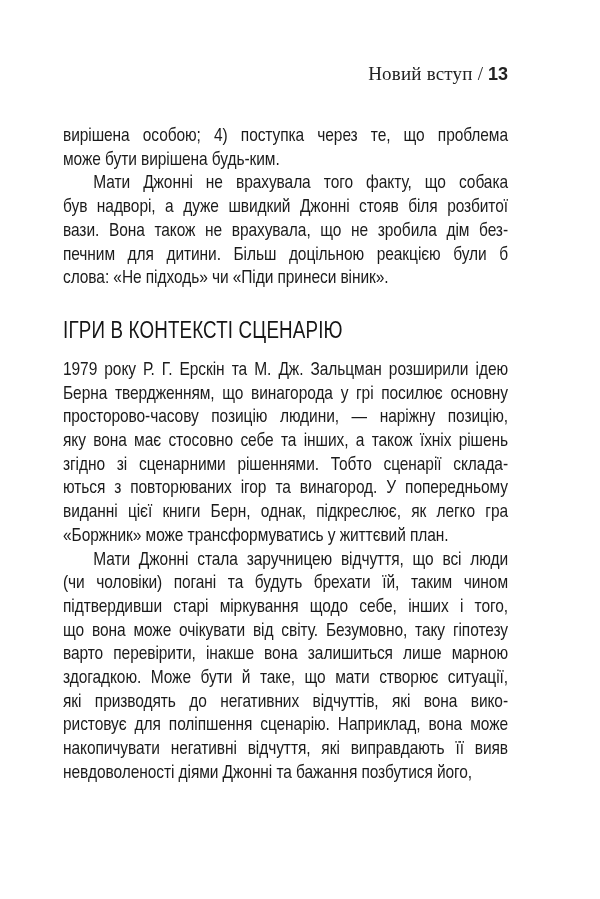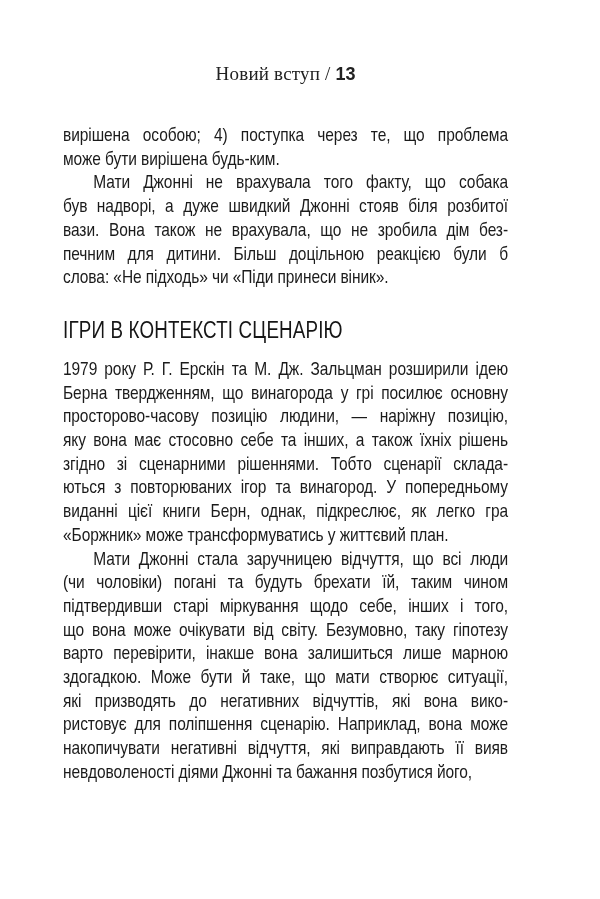--- a/index.html
+++ b/index.html
@@ -12,21 +12,21 @@
     position: relative;
     width: 600px; height: 899px;
     background: #ffffff;
     overflow: hidden;
   }
 
   
   .running-header {
     position: absolute;
     left: 63px; top: 62px; width: 445px;
-    text-align: center;
+    text-align: right;
     font-size: 19px;
     line-height: 24px;
     color: #222222;
     white-space: nowrap;
   }
   .chapter-title {
     font-family: "Liberation Serif", serif;
     letter-spacing: 0.2px;
   }
   .header-sep {

